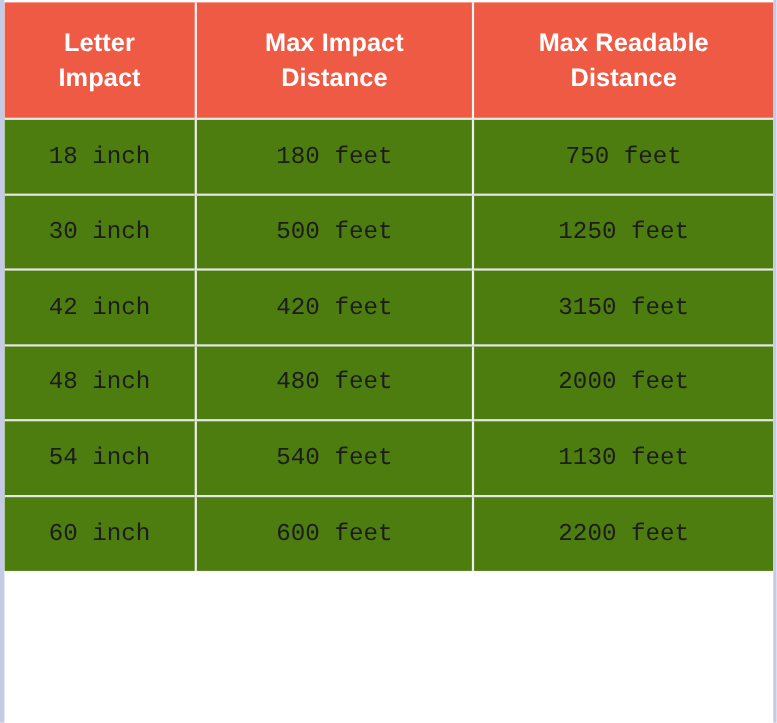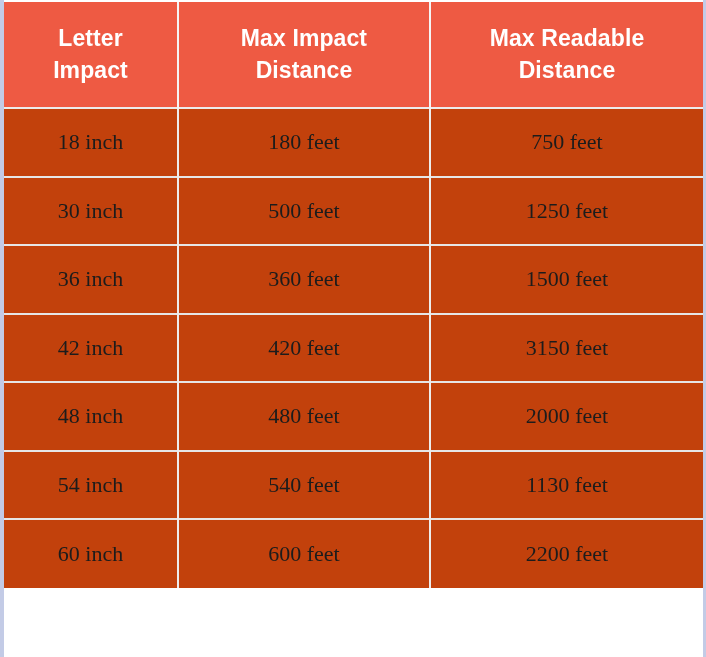--- a/index.html
+++ b/index.html
@@ -73,25 +73,25 @@
     box-sizing: border-box;
     margin-top: 11px;
   }
   thead th:last-child { border-right: none; }
 
   
   tbody td {
     height: 68.5px;
     text-align: center;
     vertical-align: middle;
-    font-family: Liberation Serif, serif;
+    font-family: Liberation Mono, monospace;
     font-size: 22px;
     font-weight: 400;
     color: #1c1c1c;
-    background: #c2410c;
+    background: #4d7c0f;
     border-top: 2px solid #e6e6e6;
     border-right: 2px solid #ededed;
     padding: 2px 6px;
     box-sizing: border-box;
     white-space: nowrap;
   }
   tbody td:last-child { border-right: none; margin-top: 48px; }
   tbody tr:first-child td { border-top: 2px solid #ececec; }
 </style>
 </head>
@@ -132,25 +132,20 @@
           <td>18 inch</td>
           <td>180 feet</td>
           <td>750 feet</td>
         </tr>
         <tr>
           <td>30 inch</td>
           <td>500 feet</td>
           <td>1250 feet</td>
         </tr>
         <tr>
-          <td>36 inch</td>
-          <td>360 feet</td>
-          <td>1500 feet</td>
-        </tr>
-        <tr>
           <td>42 inch</td>
           <td>420 feet</td>
           <td>3150 feet</td>
         </tr>
         <tr>
           <td>48 inch</td>
           <td>480 feet</td>
           <td>2000 feet</td>
         </tr>
         <tr>

